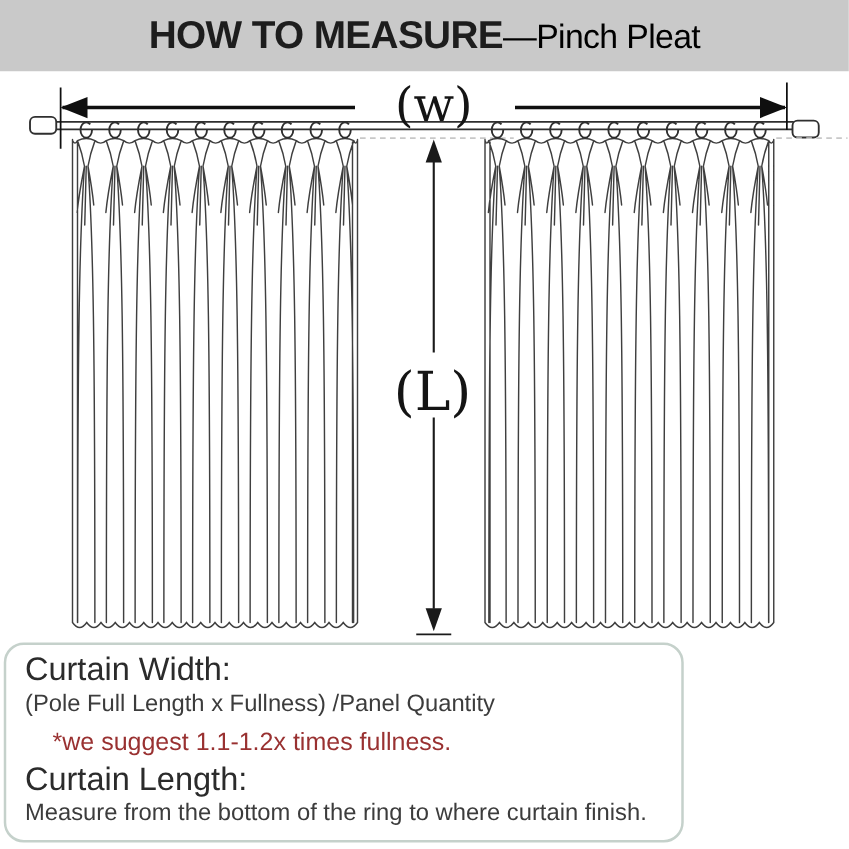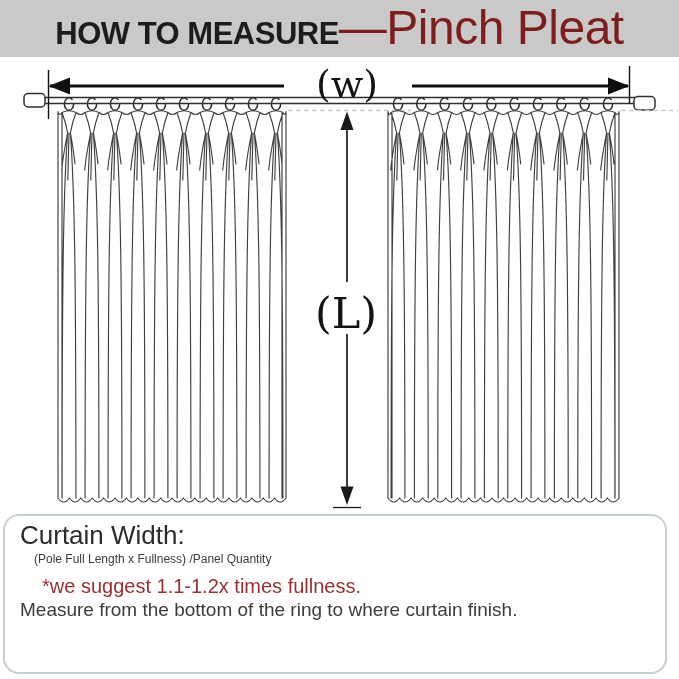--- a/index.html
+++ b/index.html
@@ -5,31 +5,31 @@
   html,body{margin:0;padding:0;}
   body{
     width:679px;height:679px;position:relative;overflow:hidden;background:#ffffff;
     font-family:"Liberation Sans",sans-serif;
   }
   .header{
     position:absolute;left:0;top:0;width:679px;height:57px;background:#c9c9c9;
     text-align:center;line-height:55px;white-space:nowrap;
   }
   .t-main{font-size:31px;color:#1d1d1d;letter-spacing:-0.5px;font-weight:bold;}
-  .t-sub{font-size:48px;color:#7f1d1d;letter-spacing:-0.5px;}
+  .t-sub{font-size:27px;color:#000000;letter-spacing:-0.5px;}
   svg.diagram{position:absolute;left:0;top:0;}
   .measure-label{
     font-family:"DejaVu Serif",serif;fill:#141414;text-anchor:middle;
   }
   .info-box{
-    position:absolute;left:3px;top:514px;width:664px;height:160px;box-sizing:border-box;
+    position:absolute;left:3px;top:514px;width:544px;height:160px;box-sizing:border-box;
     border:2.5px solid #c5d1cb;border-radius:16px;background:#ffffff;
   }
   .ib-h{font-size:26px;margin:5px 0 0 15px;color:#2b2b2b;line-height:1.15;}
-  .ib-f{font-size:12px;margin:2px 0 0 29px;color:#3c3c3c;line-height:1.15;}
+  .ib-f{font-size:19px;margin:2px 0 0 15px;color:#3c3c3c;line-height:1.15;}
   .ib-n{font-size:20px;margin:8px 0 0 37px;color:#993131;line-height:1.15;}
   .ib-h2{font-size:26px;margin:3px 0 0 15px;color:#2b2b2b;line-height:1.15;}
   .ib-i{font-size:19px;margin:1px 0 0 15px;color:#3c3c3c;line-height:1.15;}
 </style>
 </head>
 <body>
 
 <div class="header"><span class="t-main">HOW TO MEASURE</span><span class="t-sub">—Pinch Pleat</span></div>
 
 <svg class="diagram" width="679" height="679" viewBox="0 0 679 679">
@@ -90,14 +90,15 @@
       <ellipse cx="561.3" cy="104" rx="4.6" ry="6.2" fill="none" stroke="#2e2e2e" stroke-width="1.5" stroke-dasharray="29 5"></ellipse>
       <ellipse cx="584.7" cy="104" rx="4.6" ry="6.2" fill="none" stroke="#2e2e2e" stroke-width="1.5" stroke-dasharray="29 5"></ellipse>
       <ellipse cx="608" cy="104" rx="4.6" ry="6.2" fill="none" stroke="#2e2e2e" stroke-width="1.5" stroke-dasharray="29 5"></ellipse>
     </g>
 </svg>
 
 <div class="info-box">
   <div class="ib-h">Curtain Width:</div>
   <div class="ib-f">(Pole Full Length x Fullness) /Panel Quantity</div>
   <div class="ib-n">*we suggest 1.1-1.2x times fullness.</div>
+  <div class="ib-h2">Curtain Length:</div>
   <div class="ib-i">Measure from the bottom of the ring to where curtain finish.</div>
 </div>
 
 </body></html>

